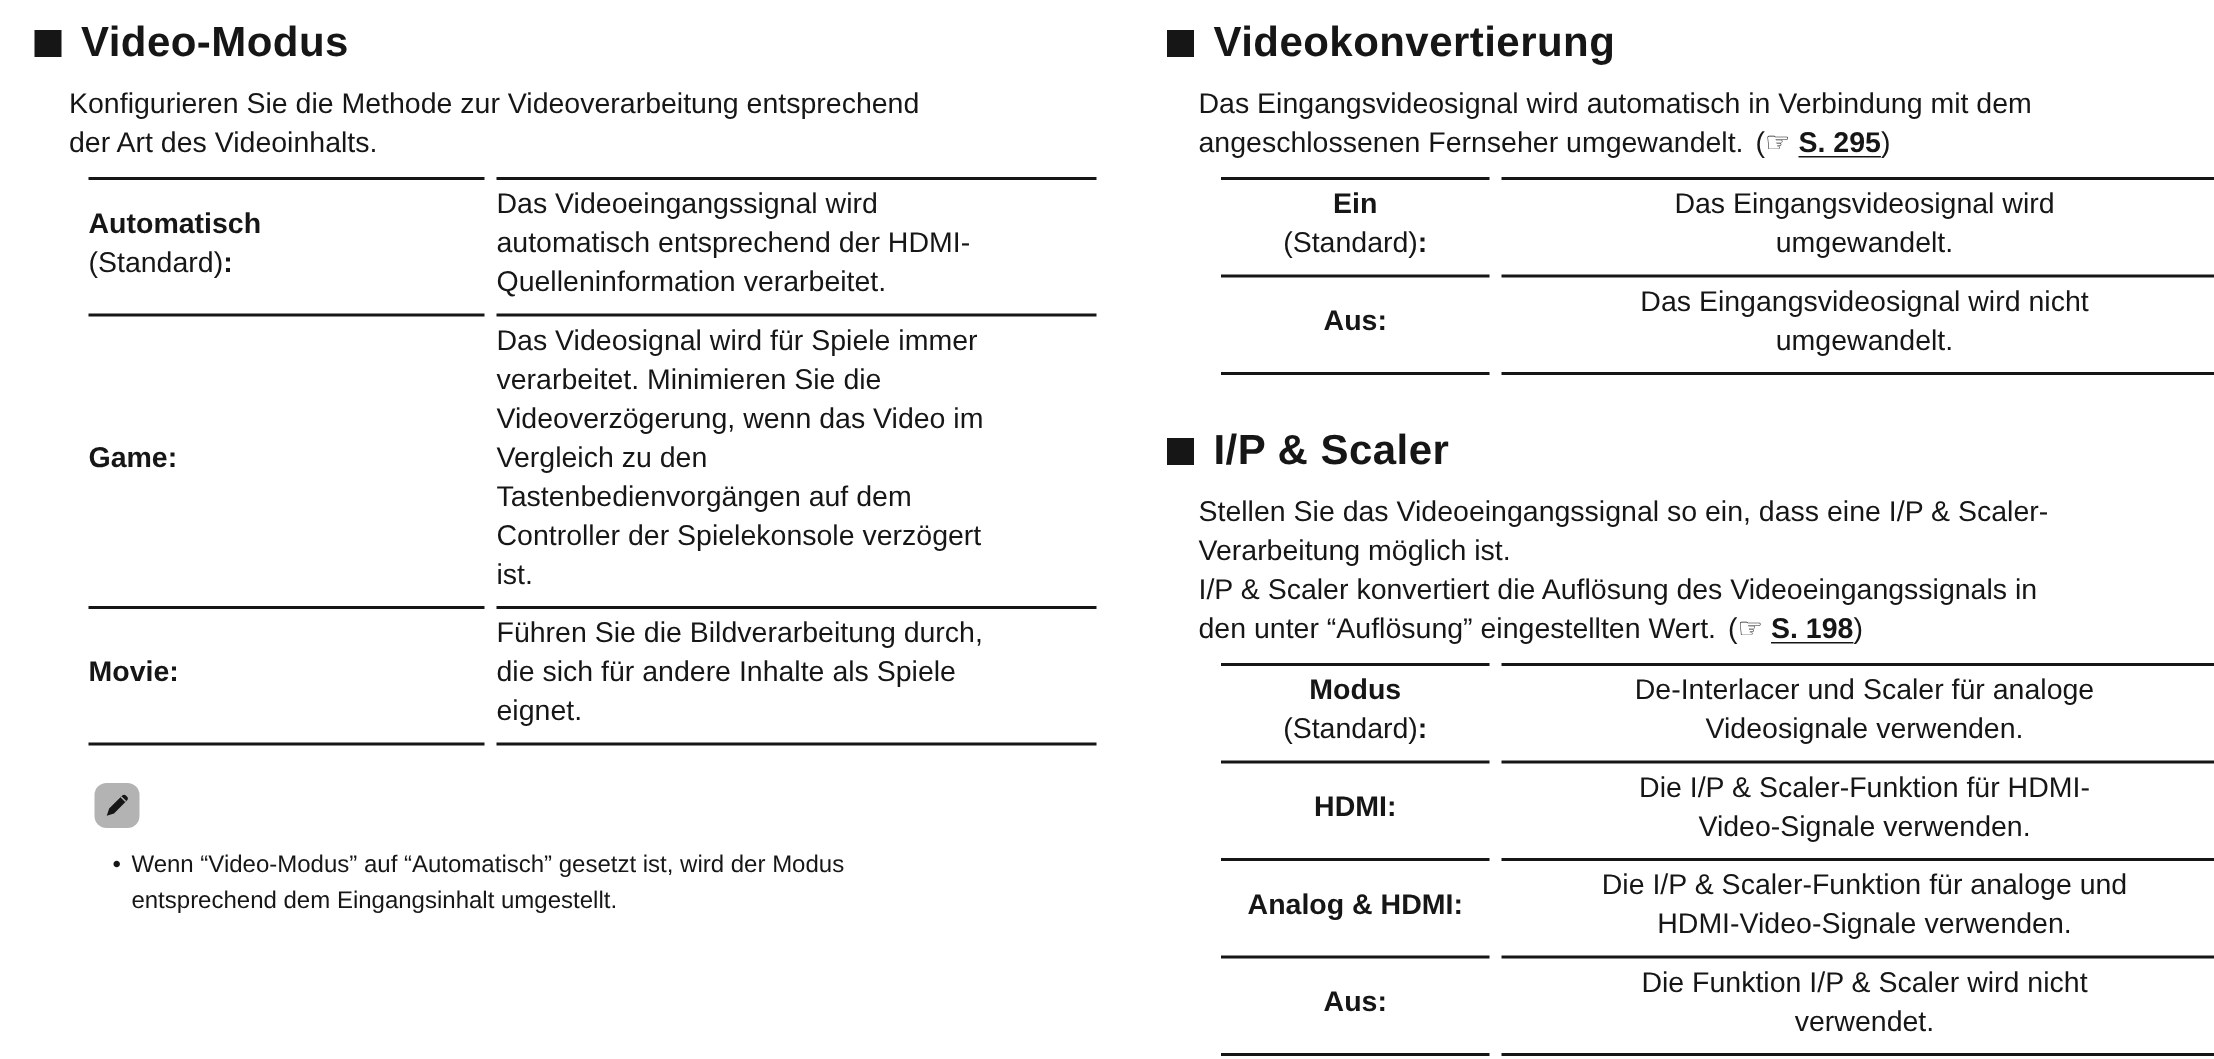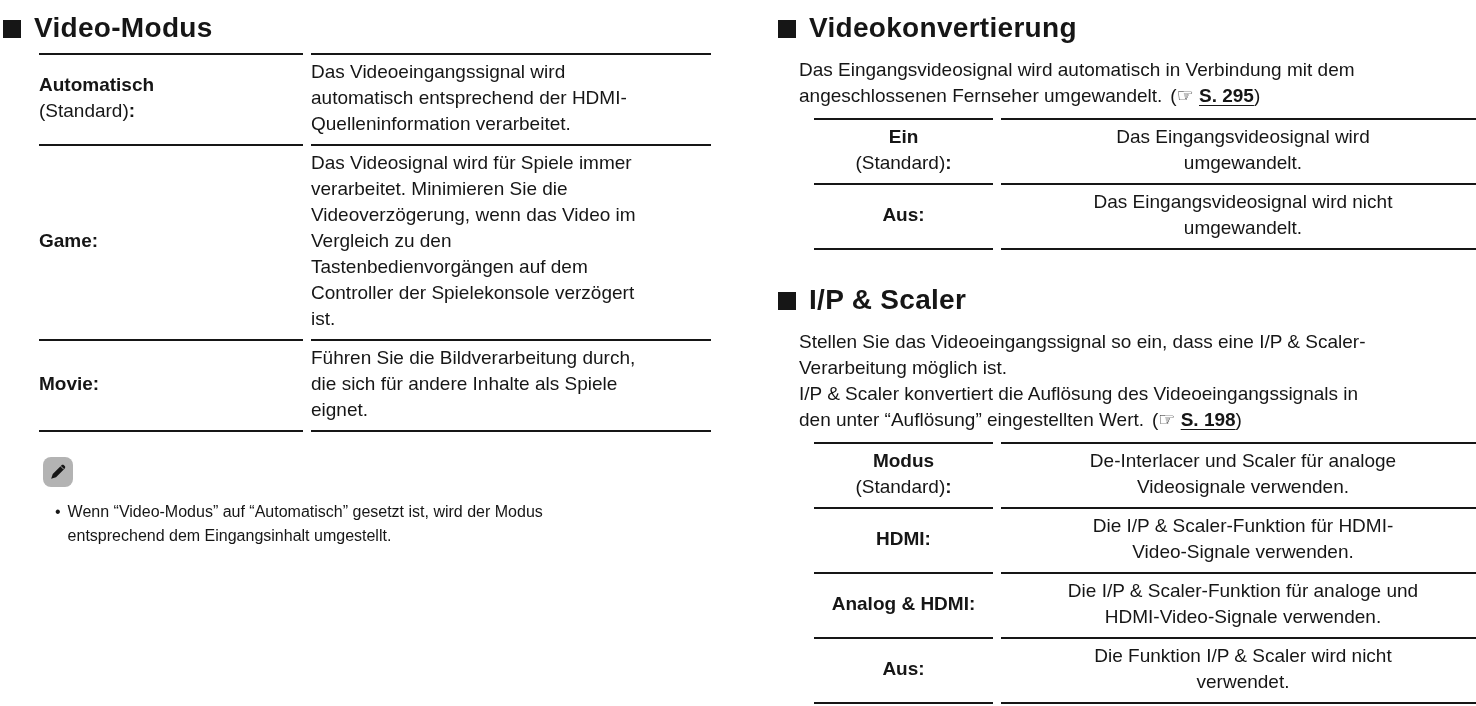--- a/index.html
+++ b/index.html
@@ -3,21 +3,21 @@
 <meta charset="utf-8">
 <style>
   html,body { margin:0; padding:0; background:#ffffff; }
   body {
     width:1476px; height:706px; position:relative; overflow:hidden;
     font-family:"Liberation Sans","DejaVu Sans",sans-serif;
     color:#161616;
     -webkit-font-smoothing:antialiased;
   }
   .col { position:absolute; top:12px; }
-  .col-left  { left:3px;  width:708px; }
+  .col-left  { left:23px;  width:708px; }
   .col-right { left:778px; width:707px; }
 
   .sec-h {
     display:flex; align-items:center; gap:13px;
     margin:0; font-size:28px; font-weight:bold; letter-spacing:.3px;
   }
   .sq { width:18px; height:18px; background:#161616; flex:none; margin-top:2px; }
 
   .intro {
     margin:13px 0 0 23px;
@@ -61,20 +61,22 @@
 </style>
 </head>
 <body>
 
 <div class="col col-left">
   <section>
     <h2 class="sec-h">
       <span class="sq"></span>
       <span>Video-Modus</span>
     </h2>
+    <p class="intro">Konfigurieren Sie die Methode zur Videoverarbeitung entsprechend
+der Art des Videoinhalts.</p>
 
     <div class="tbl tbl-vm">
       <div class="row">
         <div class="term">
           <span class="b">Automatisch</span>
           <span class="qual"><span>(Standard)</span><span class="b">:</span></span>
         </div>
         <div class="desc">Das Videoeingangssignal wird
 automatisch entsprechend der HDMI-
 Quelleninformation verarbeitet.</div>

